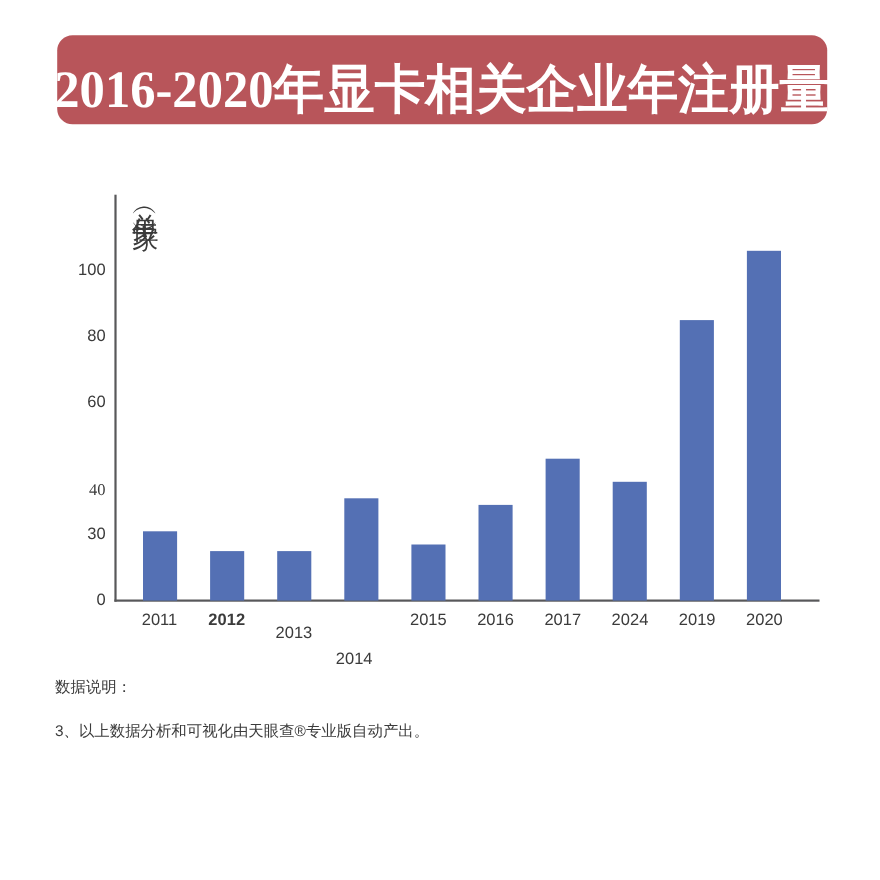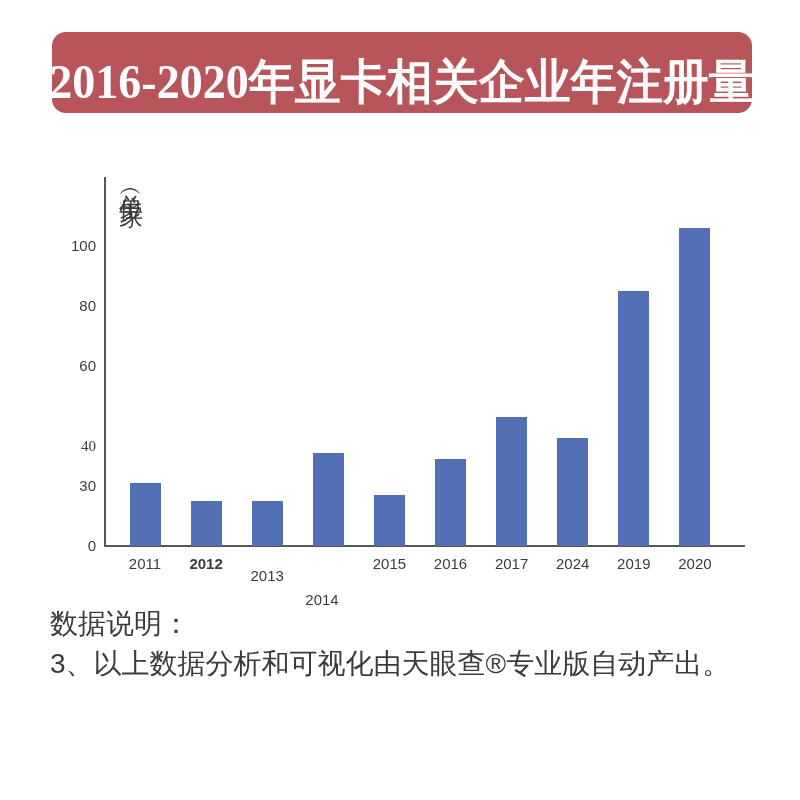--- a/index.html
+++ b/index.html
@@ -90,21 +90,21 @@
     font-size: 15px;
     color: #3b3b3b;
     line-height: 24px;
   }
   
   .notes {
     position: absolute;
     left: 50px;
     top: 604px;
     width: 720px;
-    font-size: 28px;
+    font-size: 14px;
     color: #3b3b3b;
     line-height: 40px;
   }
   .notes div { white-space: nowrap; }
 </style>
 </head>
 <body>
 
 <div class="page">
 

